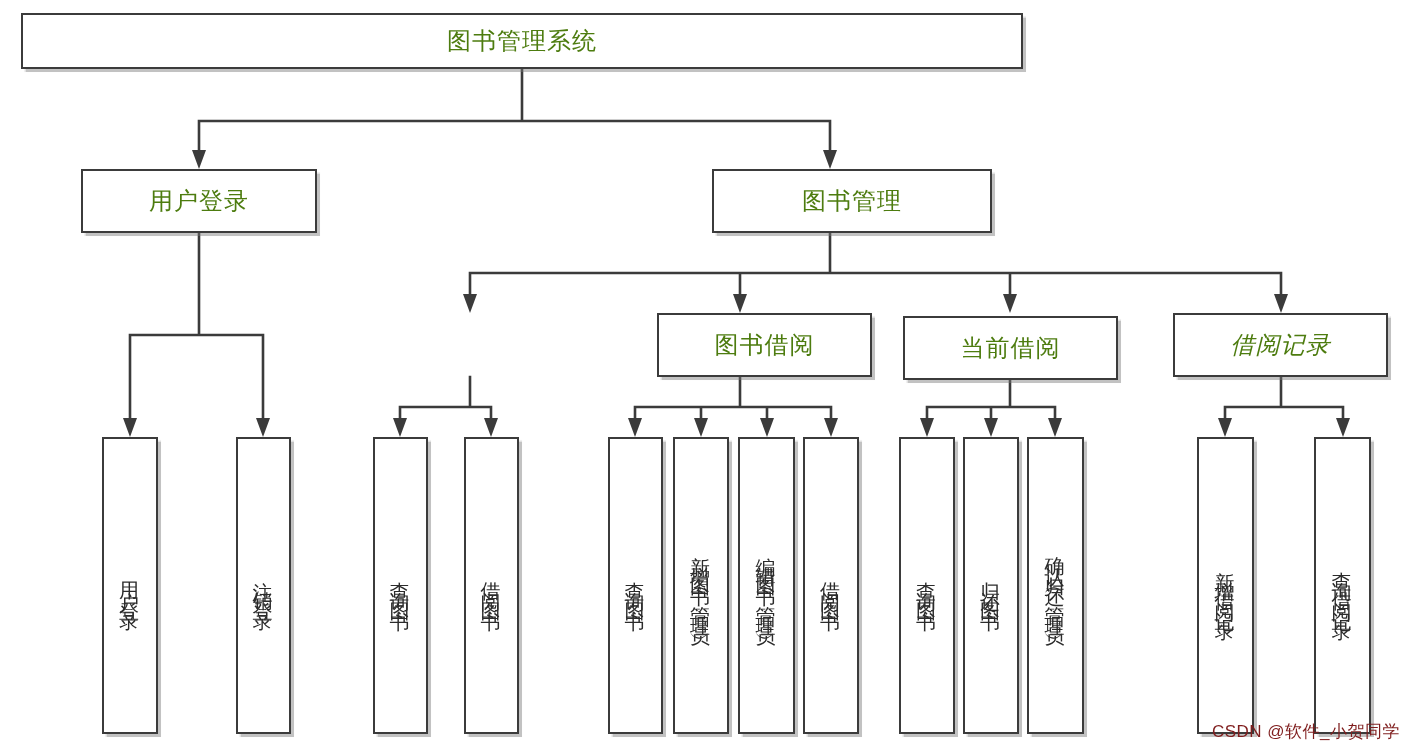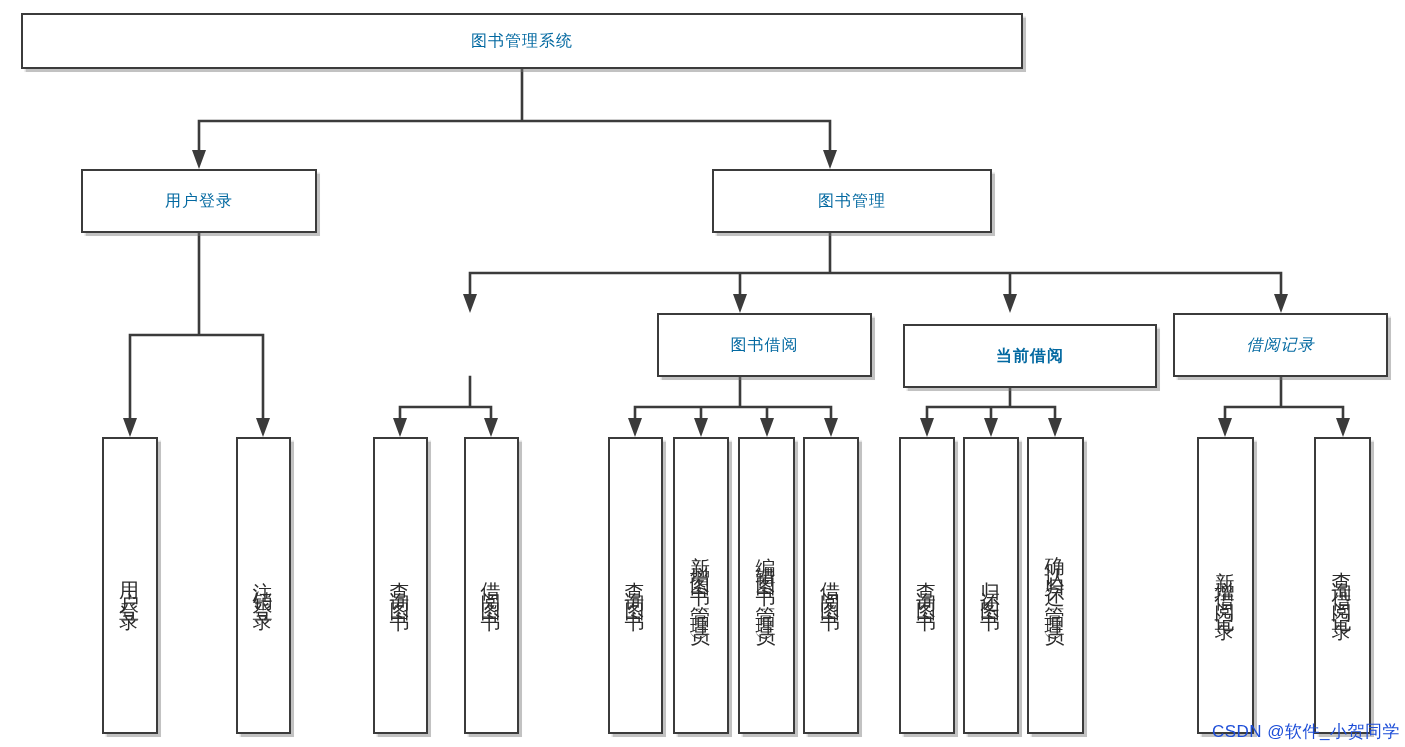--- a/index.html
+++ b/index.html
@@ -23,38 +23,38 @@
     box-sizing: border-box;
     background: #ffffff;
     border: 2.5px solid #3b3b3b;
     box-shadow: 2.5px 2.5px 1px rgba(120,120,120,0.45);
     display: flex;
     align-items: center;
     justify-content: center;
     z-index: 2;
   }
   .hbox span {
-    font-size: 16px;
+    font-size: 24px;
     letter-spacing: 1px;
-    color: #0369a1;
+    color: #4d7c0f;
     white-space: nowrap;
   }
   .vbox span {
     writing-mode: vertical-rl;
     font-size: 20px;
     letter-spacing: 10px;
     color: #2b2b2b;
   }
   .watermark {
     position: absolute;
     right: 5px;
     bottom: 4px;
     font-size: 17px;
     letter-spacing: 0.5px;
-    color: #1d4ed8;
+    color: #7f1d1d;
     z-index: 5;
     white-space: nowrap;
     margin-left: 44px;
   }
 </style>
 </head>
 <body>
 
 <div class="stage">
 
@@ -85,21 +85,21 @@
   <div class="node hbox" style="left:81px; top:169px; width:236px; height:64px;">
     <span>用户登录</span>
   </div>
   <div class="node hbox" style="left:712px; top:169px; width:280px; height:64px;">
     <span>图书管理</span>
   </div>
 
   <div class="node hbox" style="left:633px; top:313px; width:215px; height:64px;margin-left:24px;">
     <span>图书借阅</span>
   </div>
-  <div class="node hbox" style="left:903px; top:324px; width:254px; height:64px;font-weight:bold;">
+  <div class="node hbox" style="left:903px; top:316px; width:215px; height:64px;">
     <span>当前借阅</span>
   </div>
   <div class="node hbox" style="left:1173px; top:313px; width:215px; height:64px;font-style:italic;">
     <span>借阅记录</span>
   </div>
 
   <div class="node vbox" style="left:102px; top:437px; width:56px; height:297px;">
     <span>用户登录</span>
   </div>
   <div class="node vbox" style="left:236px; top:437px; width:55px; height:297px;">

